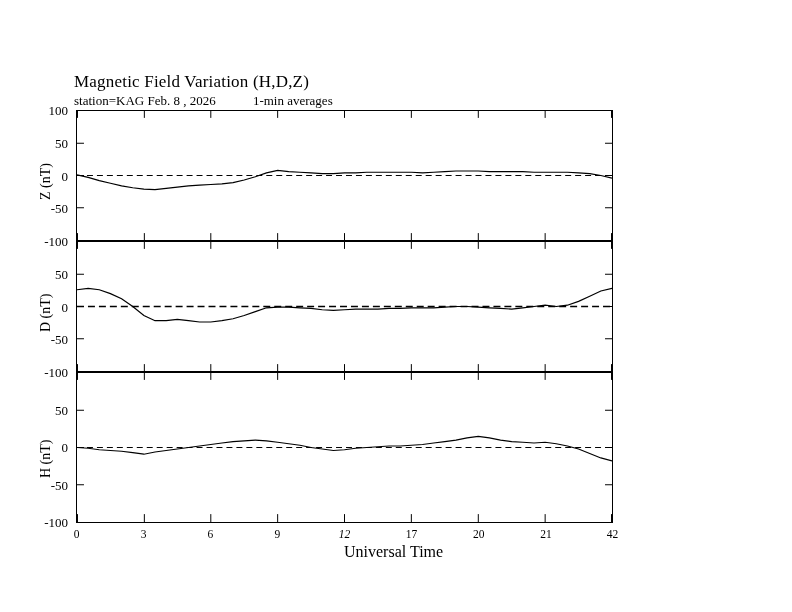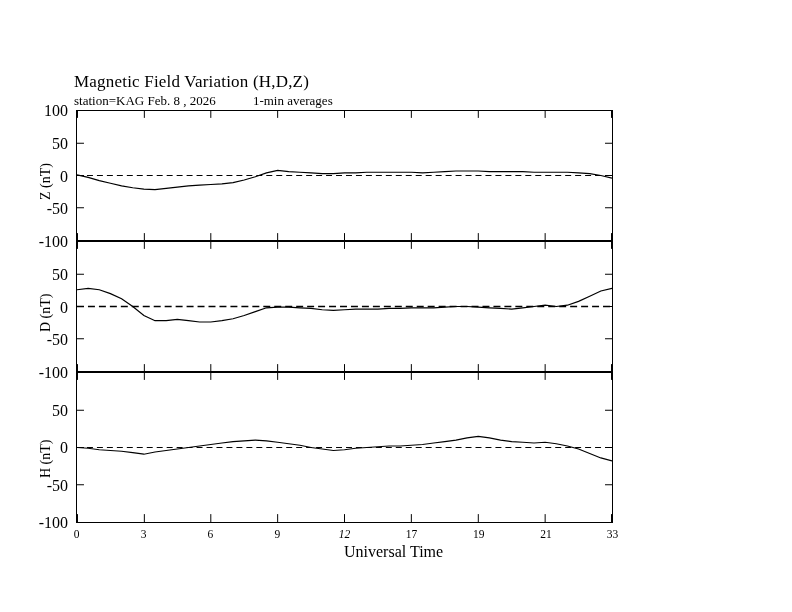--- a/index.html
+++ b/index.html
@@ -38,21 +38,21 @@
     transform:rotate(-90deg);
     transform-origin:left top;
     white-space:nowrap;
   }
   #ylabZ{left:38px;top:200px;}
   #ylabD{left:38px;top:332px;}
   #ylabH{left:38px;top:478px;}
   .ytickwrap{position:absolute;left:0;top:0;width:72px;height:612px;}
   .ytickwrap div{
     position:absolute;right:4px;
-    font-family:"Liberation Serif",serif;font-size:16px;
+    font-family:"Liberation Serif",serif;font-size:13px;
     text-align:right;white-space:nowrap;transform:translateY(-50%);
   }
 
   .xticklabels{position:absolute;left:0;top:0;width:792px;height:612px;}
   .xticklabels div{
     position:absolute;top:528px;
     font-family:"Liberation Serif",serif;font-size:11.5px;
     transform:translateX(-50%);white-space:nowrap;
   }
 
@@ -195,20 +195,20 @@
     </svg>
   </div>
 
   <div class="xticklabels">
     <div style="left:76.5px;">0</div>
     <div style="left:143.6px;">3</div>
     <div style="left:210.3px;">6</div>
     <div style="left:277.4px;">9</div>
     <div style="left:344.5px;font-style:italic;">12</div>
     <div style="left:411.6px;">17</div>
-    <div style="left:478.8px;">19</div>
+    <div style="left:478.8px;">20</div>
     <div style="left:545.9px;">21</div>
-    <div style="left:612.5px;">33</div>
+    <div style="left:612.5px;">42</div>
   </div>
 
   <div class="xaxislabel">Universal Time</div>
 
 </div>
 
 </body></html>

